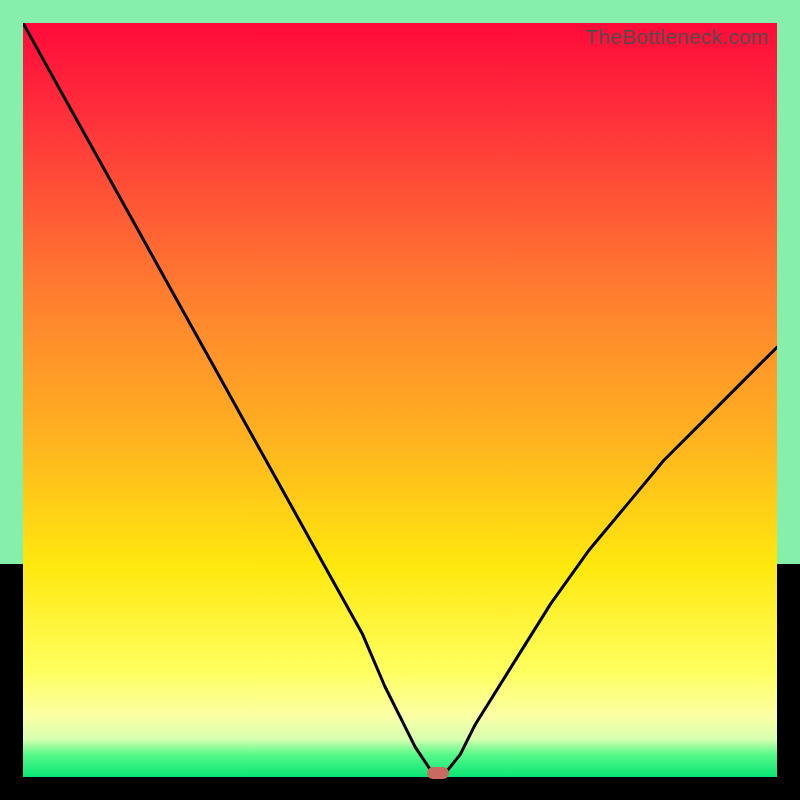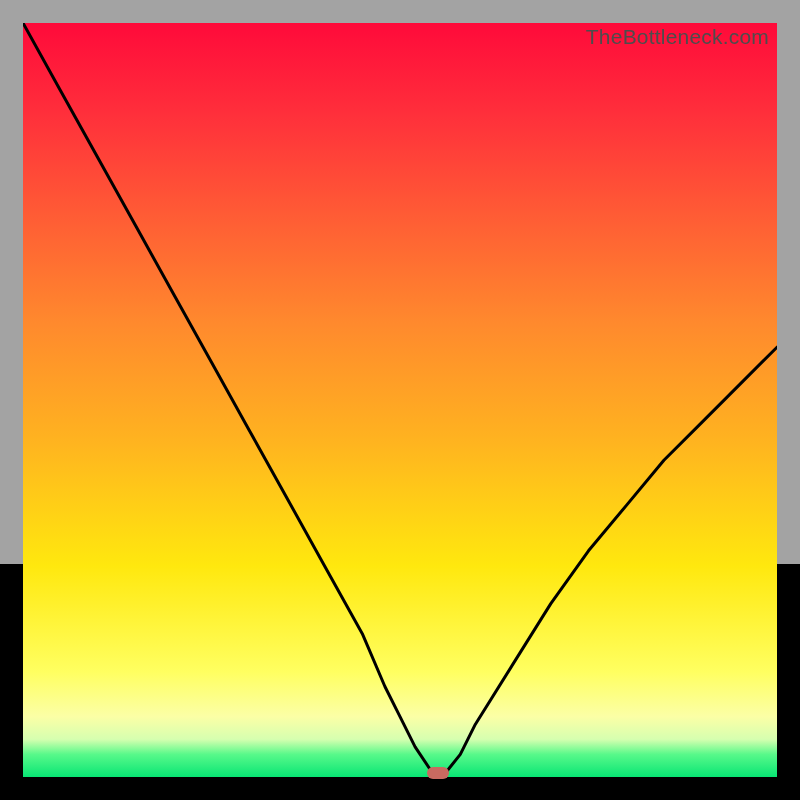--- a/index.html
+++ b/index.html
@@ -8,21 +8,21 @@
     width: 800px;
     height: 800px;
     background: #000;
     overflow: hidden;
     font-family: Arial, Helvetica, sans-serif;
   }
   .frame {
     position: relative;
     width: 800px;
     height: 564px;
-    background: #a3a3a3;
+    background: #86efac;
   }
   .plot-area {
     position: absolute;
     left: 23px;
     top: 23px;
     width: 754px;
     height: 754px;
     background: linear-gradient(to bottom,
       #ff0a3a 0%,
       #ff2f3b 12%,

